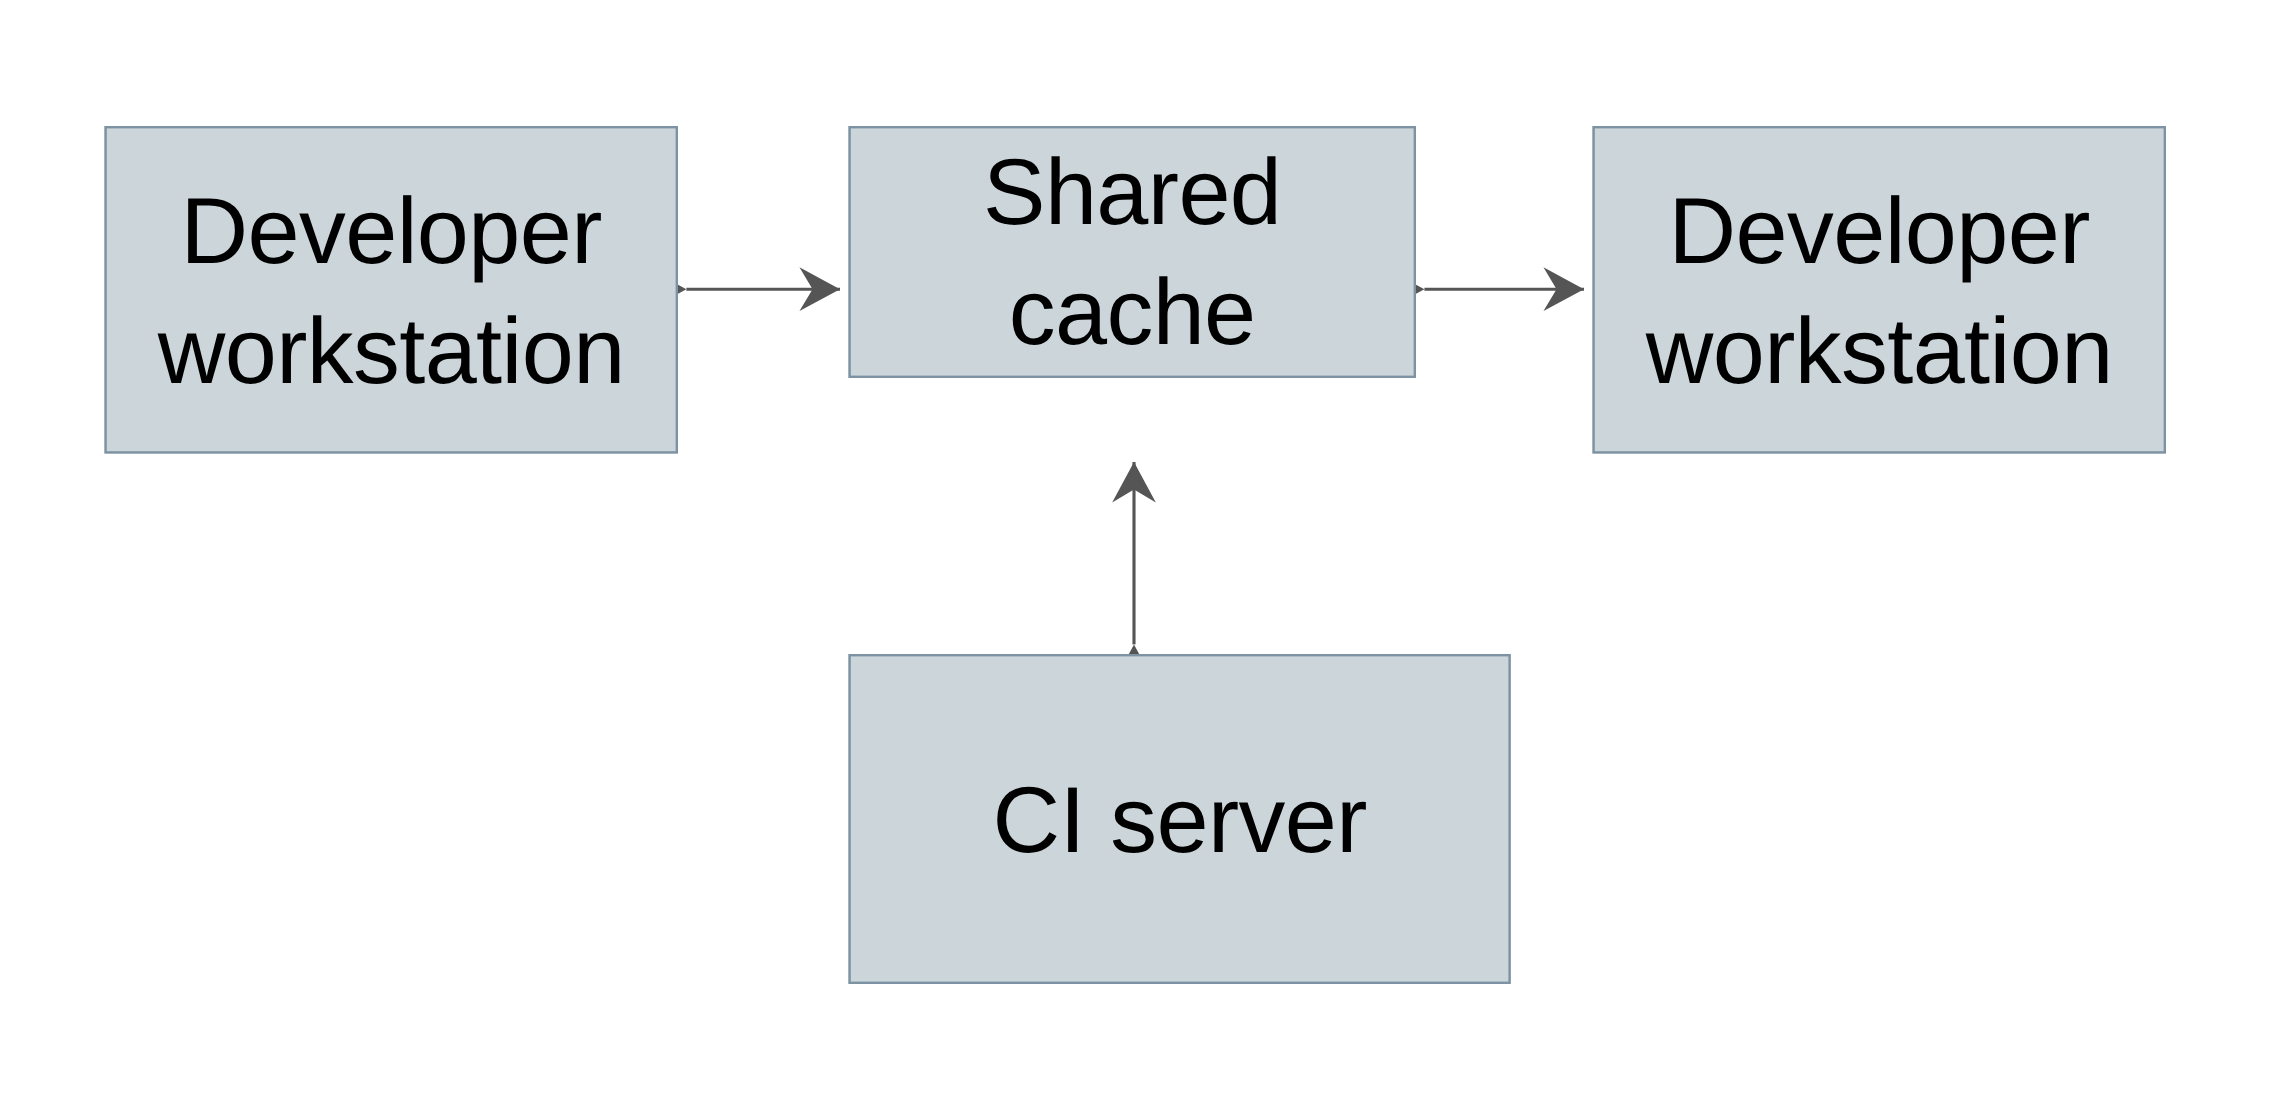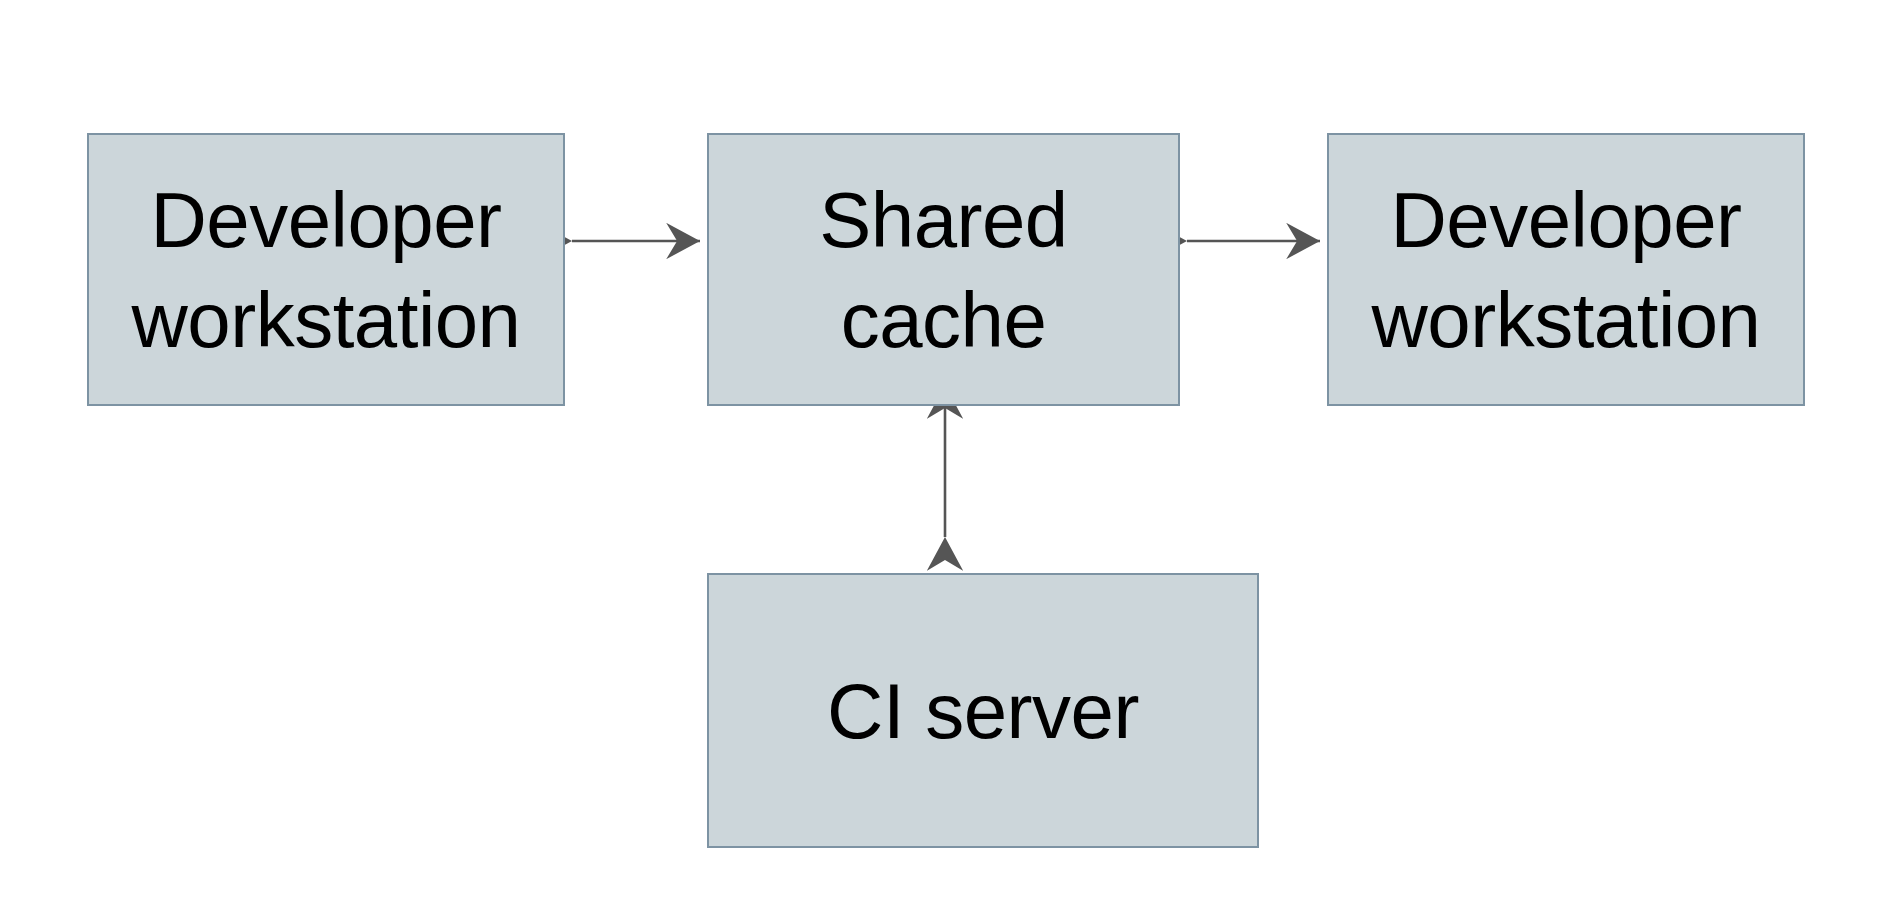--- a/index.html
+++ b/index.html
@@ -21,21 +21,20 @@
   }
   .node {
     position: absolute;
     box-sizing: border-box;
     background: #ccd6da;
     border: 2px solid #7d93a3;
     display: flex;
     align-items: center;
     justify-content: center;
     text-align: center;
-    margin-top: 28px;
   }
   .node-label {
     font-family: "Liberation Sans", sans-serif;
     font-size: 78px;
     line-height: 100px;
     color: #000000;
     font-weight: 400;
     letter-spacing: -0.5px;
     white-space: pre-line;
     padding: 0 6px;
@@ -44,21 +43,21 @@
     position: absolute;
     left: 0;
     top: 0;
     width: 1900px;
     height: 922px;
     pointer-events: none;
   }
 
   
   #node-dev-left   { left: 87px;  top: 105px; width: 478px; height: 273px; }
-  #node-shared     { left: 707px; top: 105px; width: 473px; height: 273px; }
+  #node-shared     { left: 707px; top: 105px; width: 473px; height: 210px; }
   #node-dev-right  { left: 1327px;top: 105px; width: 478px; height: 273px; }
   #node-ci         { left: 707px; top: 545px; width: 552px; height: 275px; }
 </style>
 </head>
 <body>
 
 <div id="diagram">
 
   <svg class="edge-layer" viewBox="0 0 1900 922" width="1900" height="922" aria-hidden="true">
     <defs>

